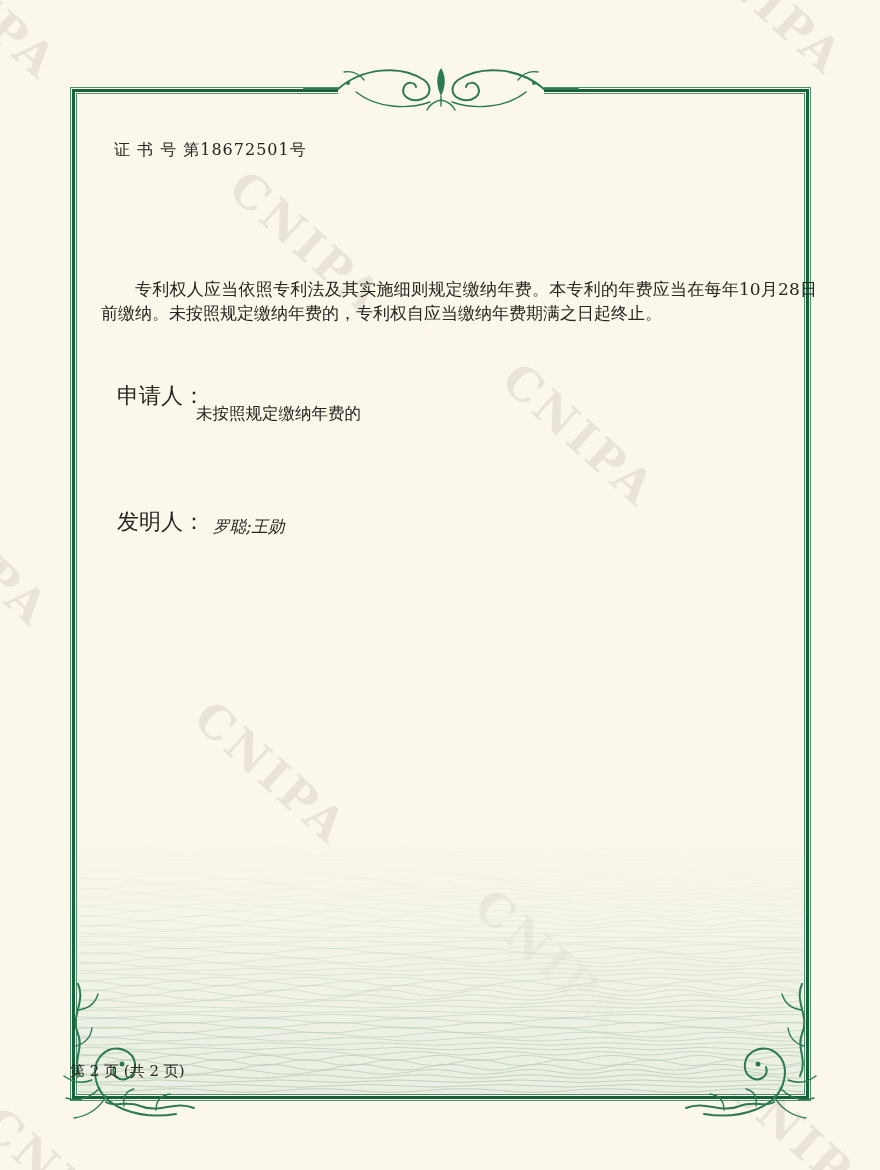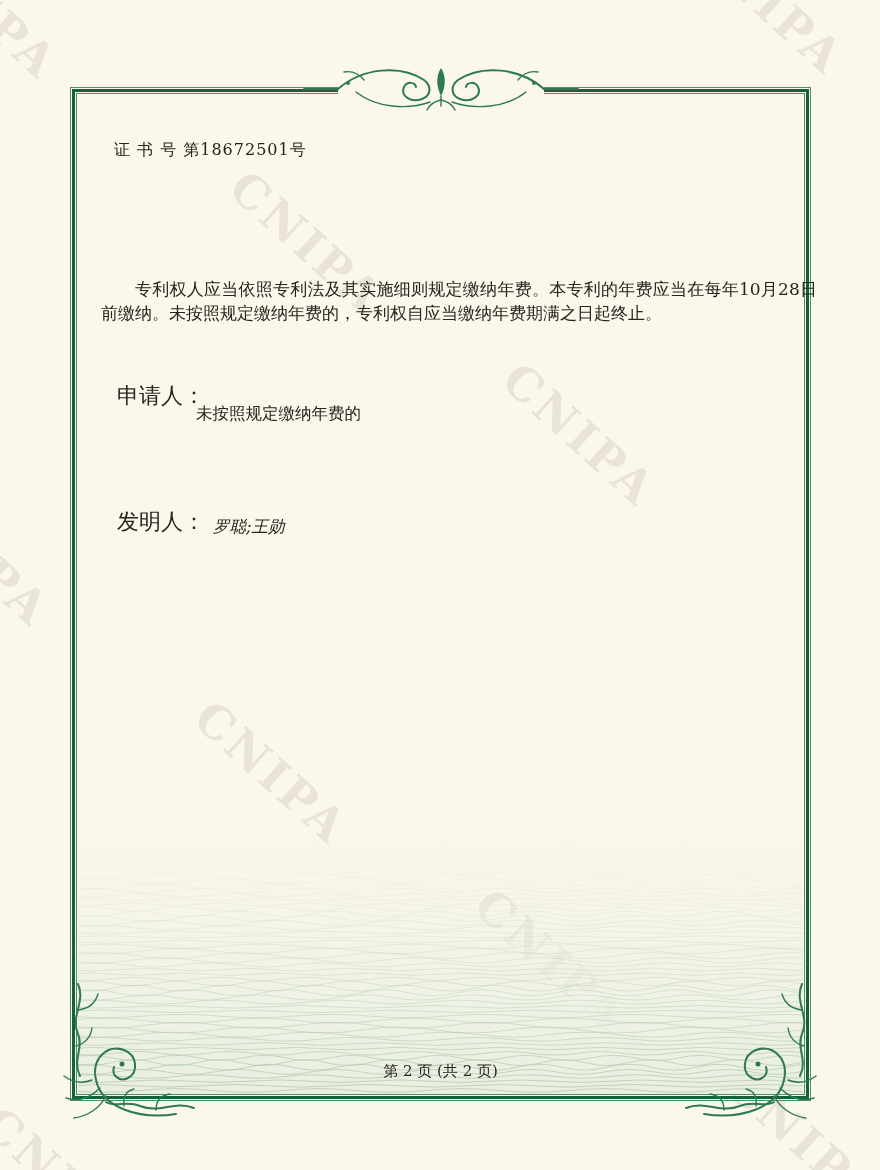--- a/index.html
+++ b/index.html
@@ -65,21 +65,21 @@
   
   .txt{position:absolute;z-index:4;color:var(--body-text);}
   .cert-no{left:114px;top:140px;font-size:16px;letter-spacing:1px;}
   .fee{left:88px;top:264px;width:716px;font-size:17px;line-height:24px;text-align:justify;text-indent:2em;margin:13px;}
   .info-heading{left:117px;top:358px;font-size:16.5px;letter-spacing:0.5px;}
   .fld-label{left:117px;font-size:22px;}
   .applicant-label{top:381px;}
   .applicant-value{left:196px;top:403px;font-size:16.5px;}
   .inventor-label{top:507px;}
   .inventor-value{left:213px;top:516px;font-size:16.5px;font-style:italic;}
-  .footer{left:70px;top:1062px;width:741px;text-align:center;font-size:15px;}
+  .footer{left:70px;top:1062px;width:741px;text-align:left;font-size:15px;}
 </style>
 </head>
 <body>
 
 <div class="page">
 
   <div class="wm-layer">
     <span class="wm" style="left:-70px;top:-75px">CNIPA</span>
     <span class="wm" style="left:716px;top:-80px">CNIPA</span>
     <span class="wm" style="left:255px;top:160px">CNIPA</span>

